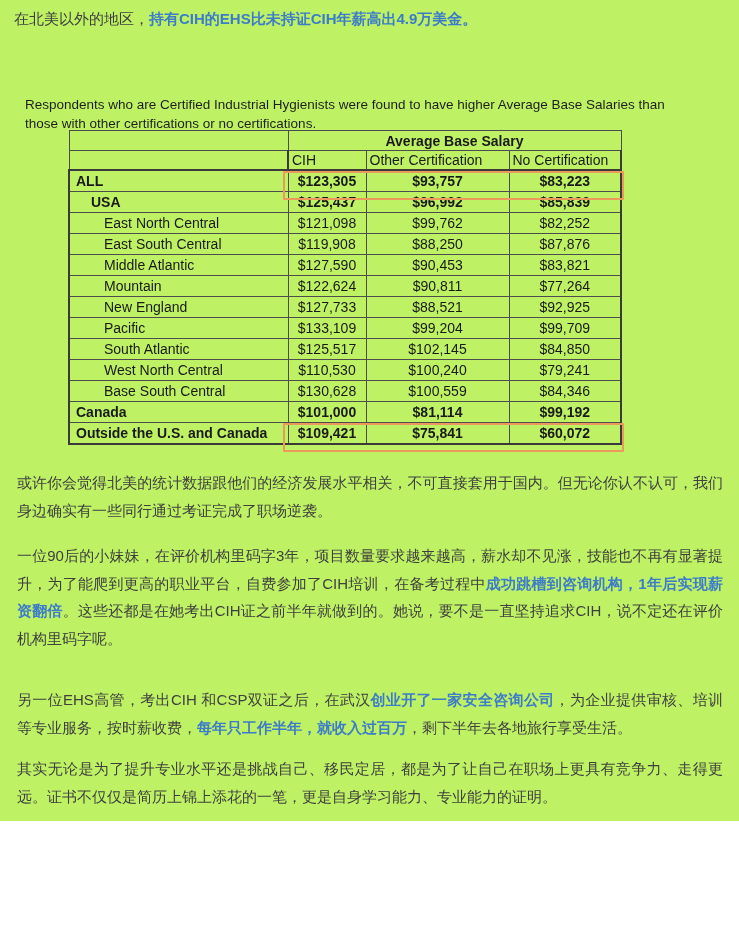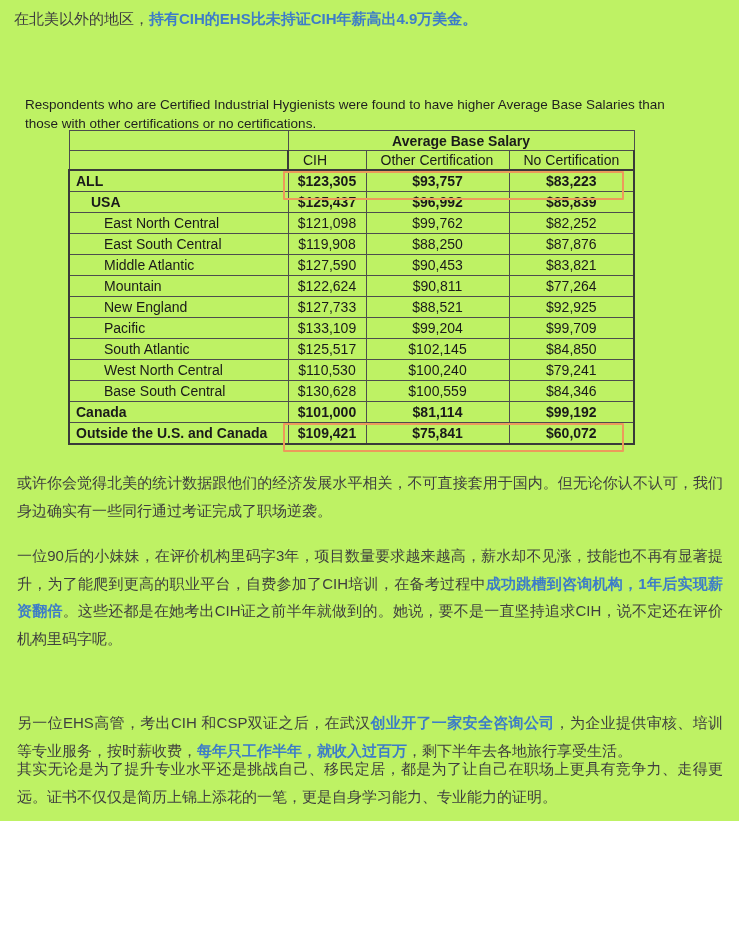--- a/index.html
+++ b/index.html
@@ -19,21 +19,21 @@
     position:absolute; top:79px; left:25px; width:672px;
     font-size:13.5px; line-height:19px; color:#1f1f1f;margin-top:16px;
   }
   
   .tbl-wrap { position:absolute; top:130px; left:68px; }
   table.salary {
     border-collapse:collapse; table-layout:fixed;
     font-size:14px; color:#1a1a1a;
   }
   table.salary td {
-    border:1px solid #4d4d4d; padding:0 14px;
+    border:1px solid #4d4d4d; padding:0 3px;
     white-space:nowrap; overflow:hidden;
   }
   td.blank { border:none; }
   td.abs {
     height:20px; text-align:center; font-weight:600;
     border-width:2px 2px 1px 2px; border-color:#3a3a3a;
   }
   tr.cols td { height:19px; }
   tr.cols td:nth-child(2) { border-left:2px solid #3a3a3a; }
   tr.cols td:last-child { border-right:2px solid #3a3a3a; }
@@ -56,21 +56,21 @@
   .hlbox.outside { top:423px; left:283px; }
   
   .para {
     position:absolute; left:17px; width:706px;
     font-size:15px; line-height:27.5px; color:#3f3f3f;
     text-align:justify;
   }
   .para .hl { color:#3d7cc9; font-weight:bold; }
   #p1 { top:469px; }
   #p2 { top:542px; }
-  #p3 { top:686px;margin-top:23px; }
+  #p3 { top:686px; }
   #p4 { top:755px; }
   
   .separator {
     position:absolute; top:843px; left:0; width:712px;
     display:flex; align-items:center; justify-content:center; gap:6px;
   }
   .sep-dash { width:22px; height:7px; border-radius:4px; background:#6e96c7; }
   .sep-dot { width:6px; height:6px; border-radius:50%; background:#6e96c7; }
   
   .footer-line {

